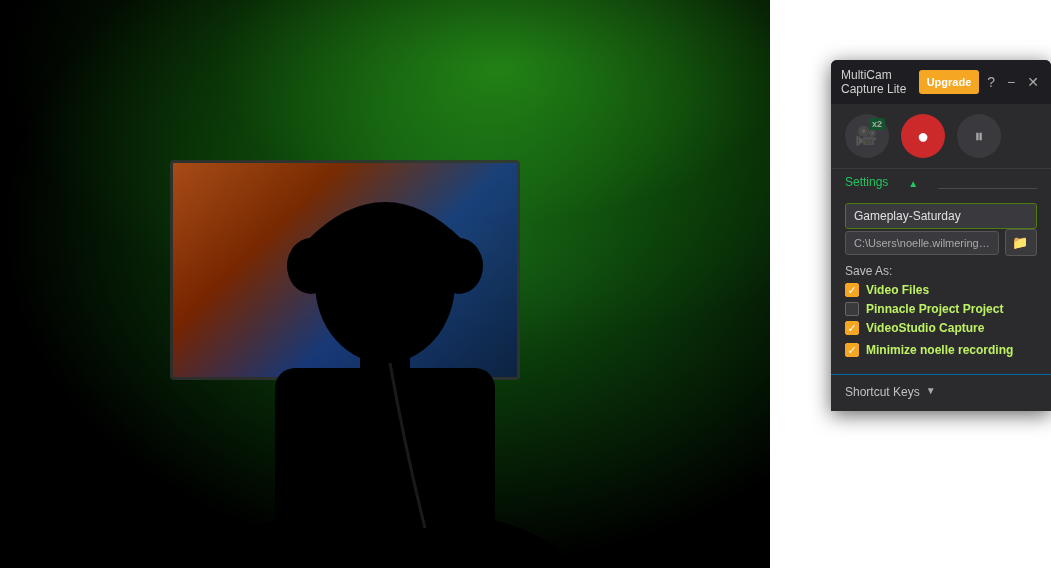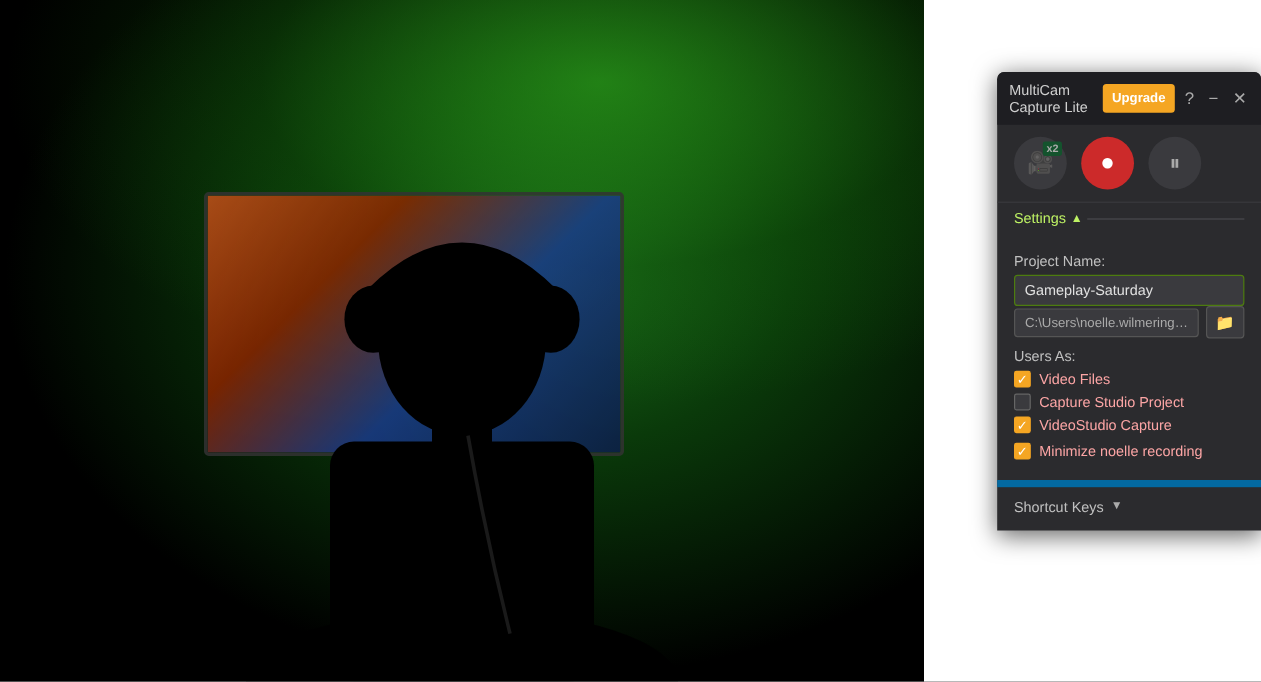--- a/index.html
+++ b/index.html
@@ -177,24 +177,24 @@
       color: #aaa;
       font-size: 9px;
       padding: 1px 3px;
       border-radius: 2px;
       font-weight: 700;
     }
 
     
     .section-divider {
       display: flex;
-      align-items: center;
+      align-items: flex-end;
       padding: 6px 14px;
-      gap: 4px;
-      color: #bef264;
+      gap: 20px;
+      color: #22c55e;
       font-size: 12px;
     }
 
     .divider-line {
       flex: 1;
       height: 1px;
       background: #4a4a4e;
     }
 
     .divider-arrow {
@@ -282,30 +282,31 @@
       background: #f5a623;
       border-color: #f5a623;
       color: #fff;
     }
 
     .checkbox-custom.unchecked {
       background: #3a3a3e;
     }
 
     .checkbox-label {
-      color: #fca5a5;
-      font-size: 12px;
+      color: #bef264;
+      font-size: 12px;
+      font-weight: bold;
     }
 
     
     .shortcut-row {
       display: flex;
       gap: 6px;
       padding: 10px 14px 12px;
-      border-top: 6px solid #0369a1;
+      border-top: 1px solid #0369a1;
       color: #c0c0c0;
       font-size: 12px;
       cursor: pointer;
     }
 
     .arrow-down {
       font-size: 10px;
       color: #aaa;
     }
   </style>
@@ -369,43 +370,42 @@
 
   <div class="section-divider">
     <span>Settings</span>
     <span class="divider-arrow">▲</span>
     <div class="divider-line"></div>
   </div>
 
   <div class="settings-content">
 
     
-    <div class="field-label">Project Name:</div>
     <input class="text-input" type="text" value="Gameplay-Saturday" style="">
 
     
     <div class="save-to-row">
       <input class="path-input" type="text" readonly="" value="C:\Users\noelle.wilmering\Videos\Multi..." style="">
       <button class="folder-btn">
         <span>📁</span>
       </button>
     </div>
 
     
     <div class="save-as-section">
-      <div class="field-label">Users As:</div>
+      <div class="field-label">Save As:</div>
 
       <div class="checkbox-row">
         <div class="checkbox-custom checked">✓</div>
         <span class="checkbox-label">Video Files</span>
       </div>
 
       <div class="checkbox-row">
         <div class="checkbox-custom unchecked"></div>
-        <span class="checkbox-label">Capture Studio Project</span>
+        <span class="checkbox-label">Pinnacle Project Project</span>
       </div>
 
       <div class="checkbox-row">
         <div class="checkbox-custom checked">✓</div>
         <span class="checkbox-label">VideoStudio Capture</span>
       </div>
     </div>
 
     
     <div class="checkbox-row" style="margin-top:8px;">

